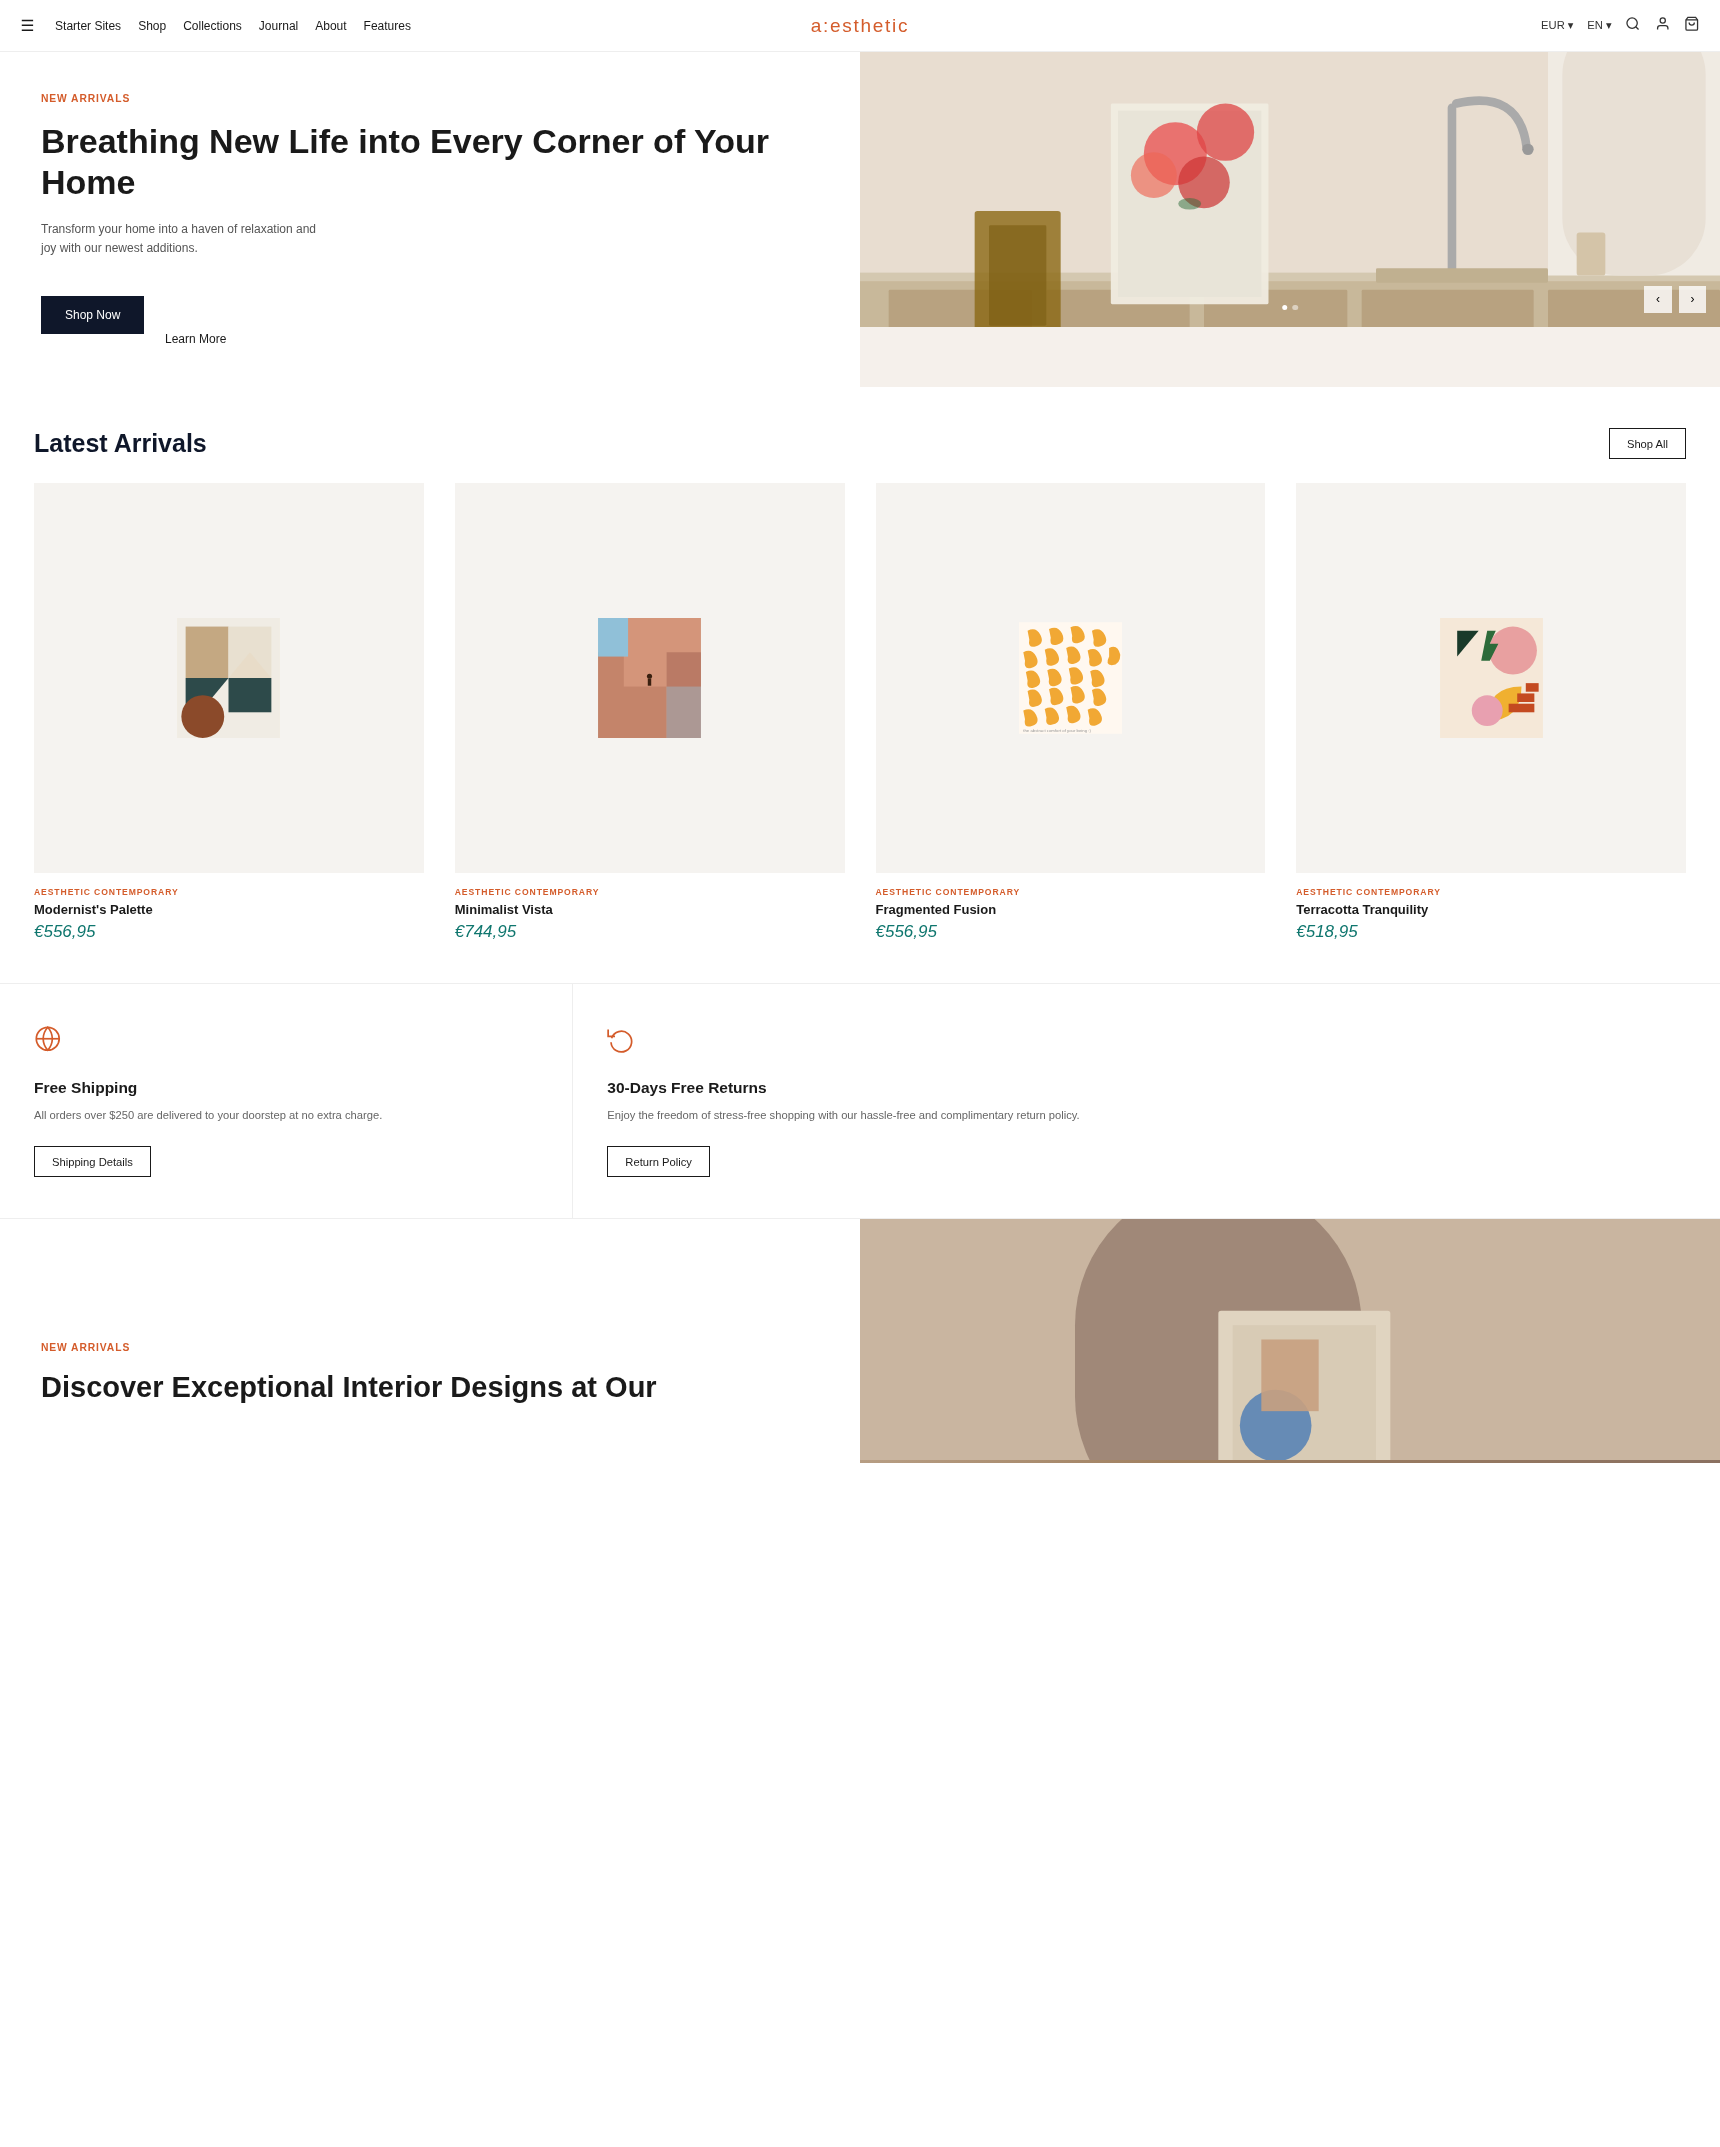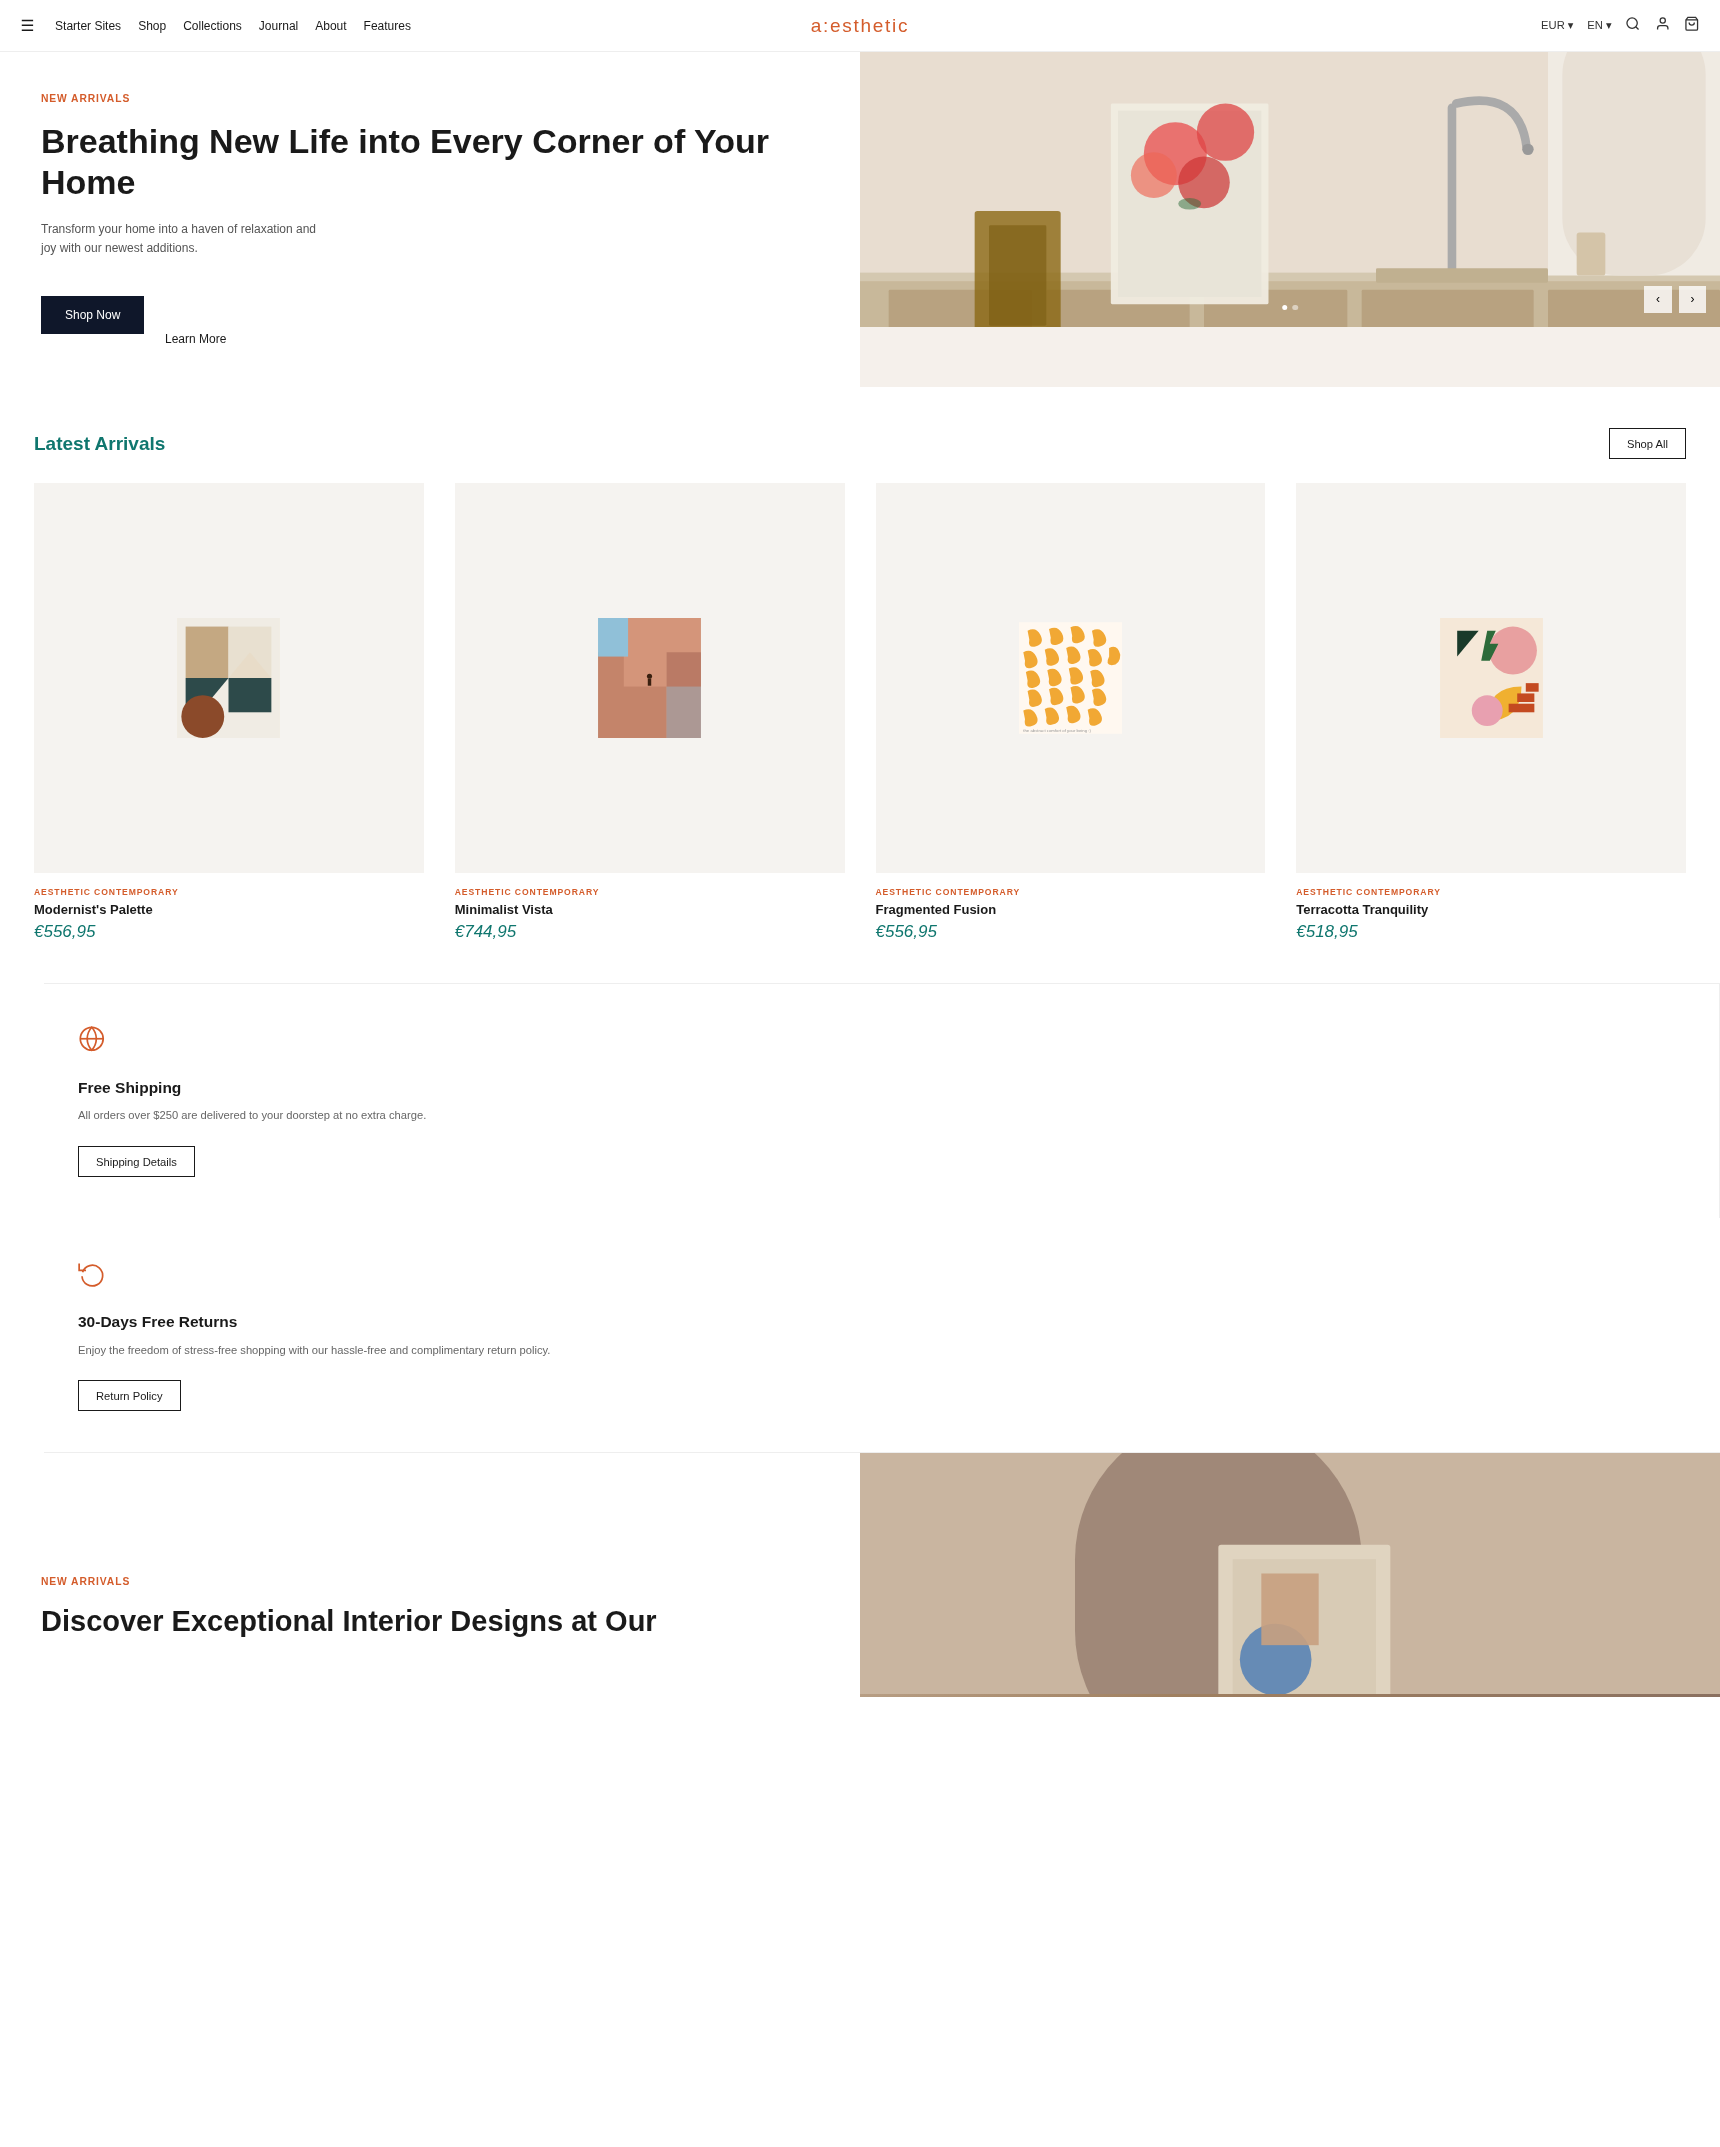--- a/index.html
+++ b/index.html
@@ -47,21 +47,21 @@
       width: 27.5px; height: 27.5px; background: rgba(255,255,255,0.8); border: none;
       cursor: pointer; font-size: 12px; display: flex; align-items: center; justify-content: center;
     }
     .dots { position: absolute; bottom: 17px; left: 50%; transform: translateX(-50%); display: flex; gap: 5.2px; }
     .dot { width: 5.2px; height: 5.2px; border-radius: 50%; background: rgba(255,255,255,0.5); }
     .dot.active { background: #fff; }
 
     
     .section { padding: 41px 34px; }
     .section-header { display: flex; align-items: center; justify-content: space-between; margin-bottom: 24px; }
-    .section-title { font-size: 19px; font-weight: 700; color: #0f766e; }
+    .section-title { font-size: 25px; font-weight: 700; color: #0f172a; }
     .btn-outline {
       border: 0.9px solid #1a1a1a; background: none; padding: 8.6px 17px;
       font-size: 11.2px; cursor: pointer; color: #1a1a1a;
     }
     .products-grid { display: grid; grid-template-columns: repeat(4, 1fr); gap: 31px; }
     .product-card { cursor: pointer; }
     .product-img {
       width: 100%; aspect-ratio: 1; background: #f5f3f0; display: flex;
       align-items: center; justify-content: center; overflow: hidden; margin-bottom: 13.8px;
     }
@@ -70,22 +70,22 @@
     .product-price { font-size: 17px; color: #0f766e; font-style: italic; }
 
     
     .art1 { width: 103px; height: 120px; }
     .art2 { width: 103px; height: 120px; }
     .art3 { width: 103px; height: 112px; }
     .art4 { width: 103px; height: 120px; }
 
     
     .features-section {
-      display: grid; grid-template-columns: repeat(1, 1fr);
-      border-top: 0.9px solid #eee; border-bottom: 0.9px solid #eee; margin-left: 44px;
+      display: grid; grid-template-columns: repeat(3, 1fr);
+      border-top: 0.9px solid #eee; border-bottom: 0.9px solid #eee;
     }
     .feature-item { padding: 41px 34px; border-right: 0.9px solid #eee; }
     .feature-item:last-child { border-right: none; }
     .feature-icon { font-size: 24px; color: #d45c2b; margin-bottom: 20.6px; display: block; }
     .feature-title { font-size: 15.5px; font-weight: 700; margin-bottom: 10.3px; }
     .feature-desc { font-size: 11.2px; color: #666; line-height: 1.6; margin-bottom: 20.6px; }
 
     
     .hero2 {
       display: grid; grid-template-columns: 1fr 1fr; min-height: 241px;

